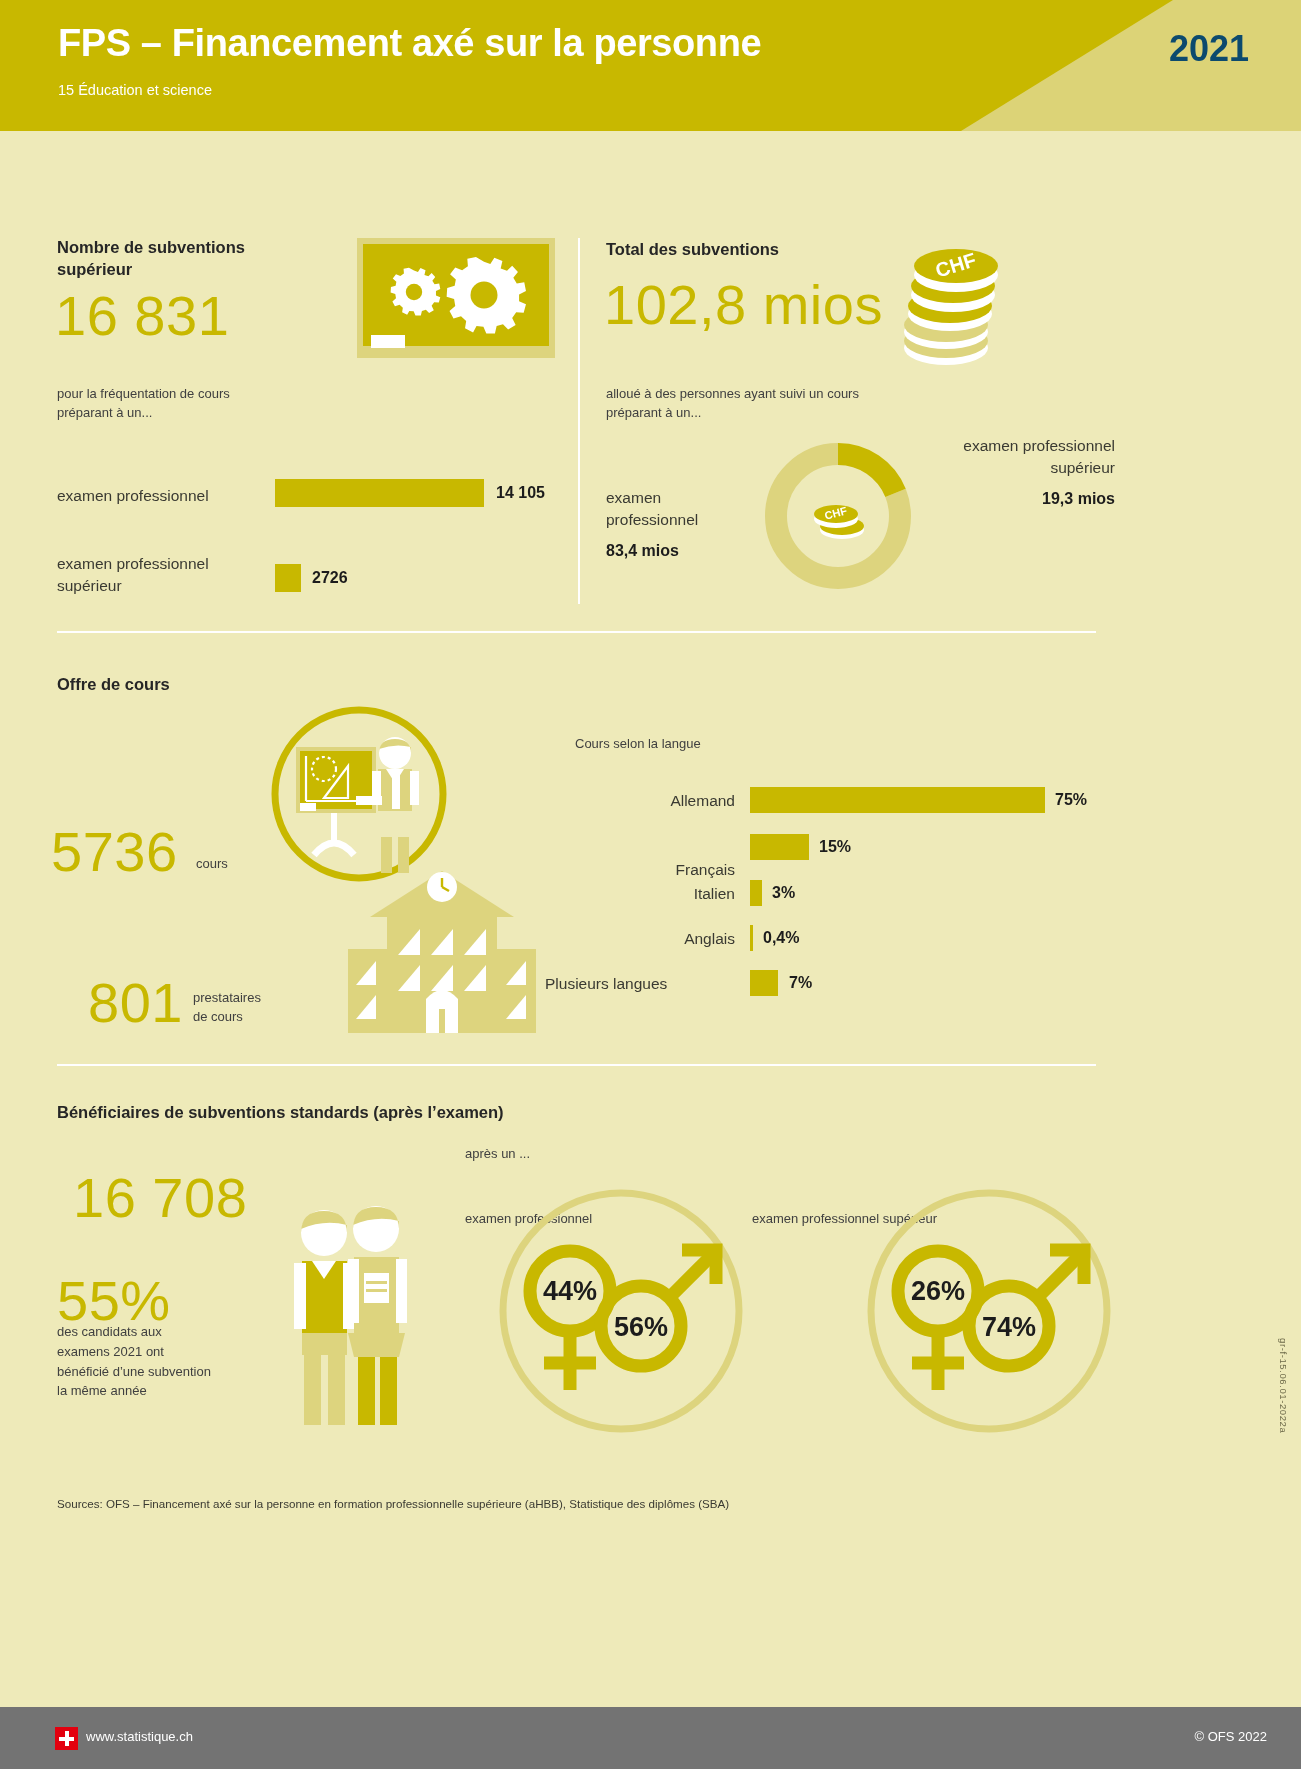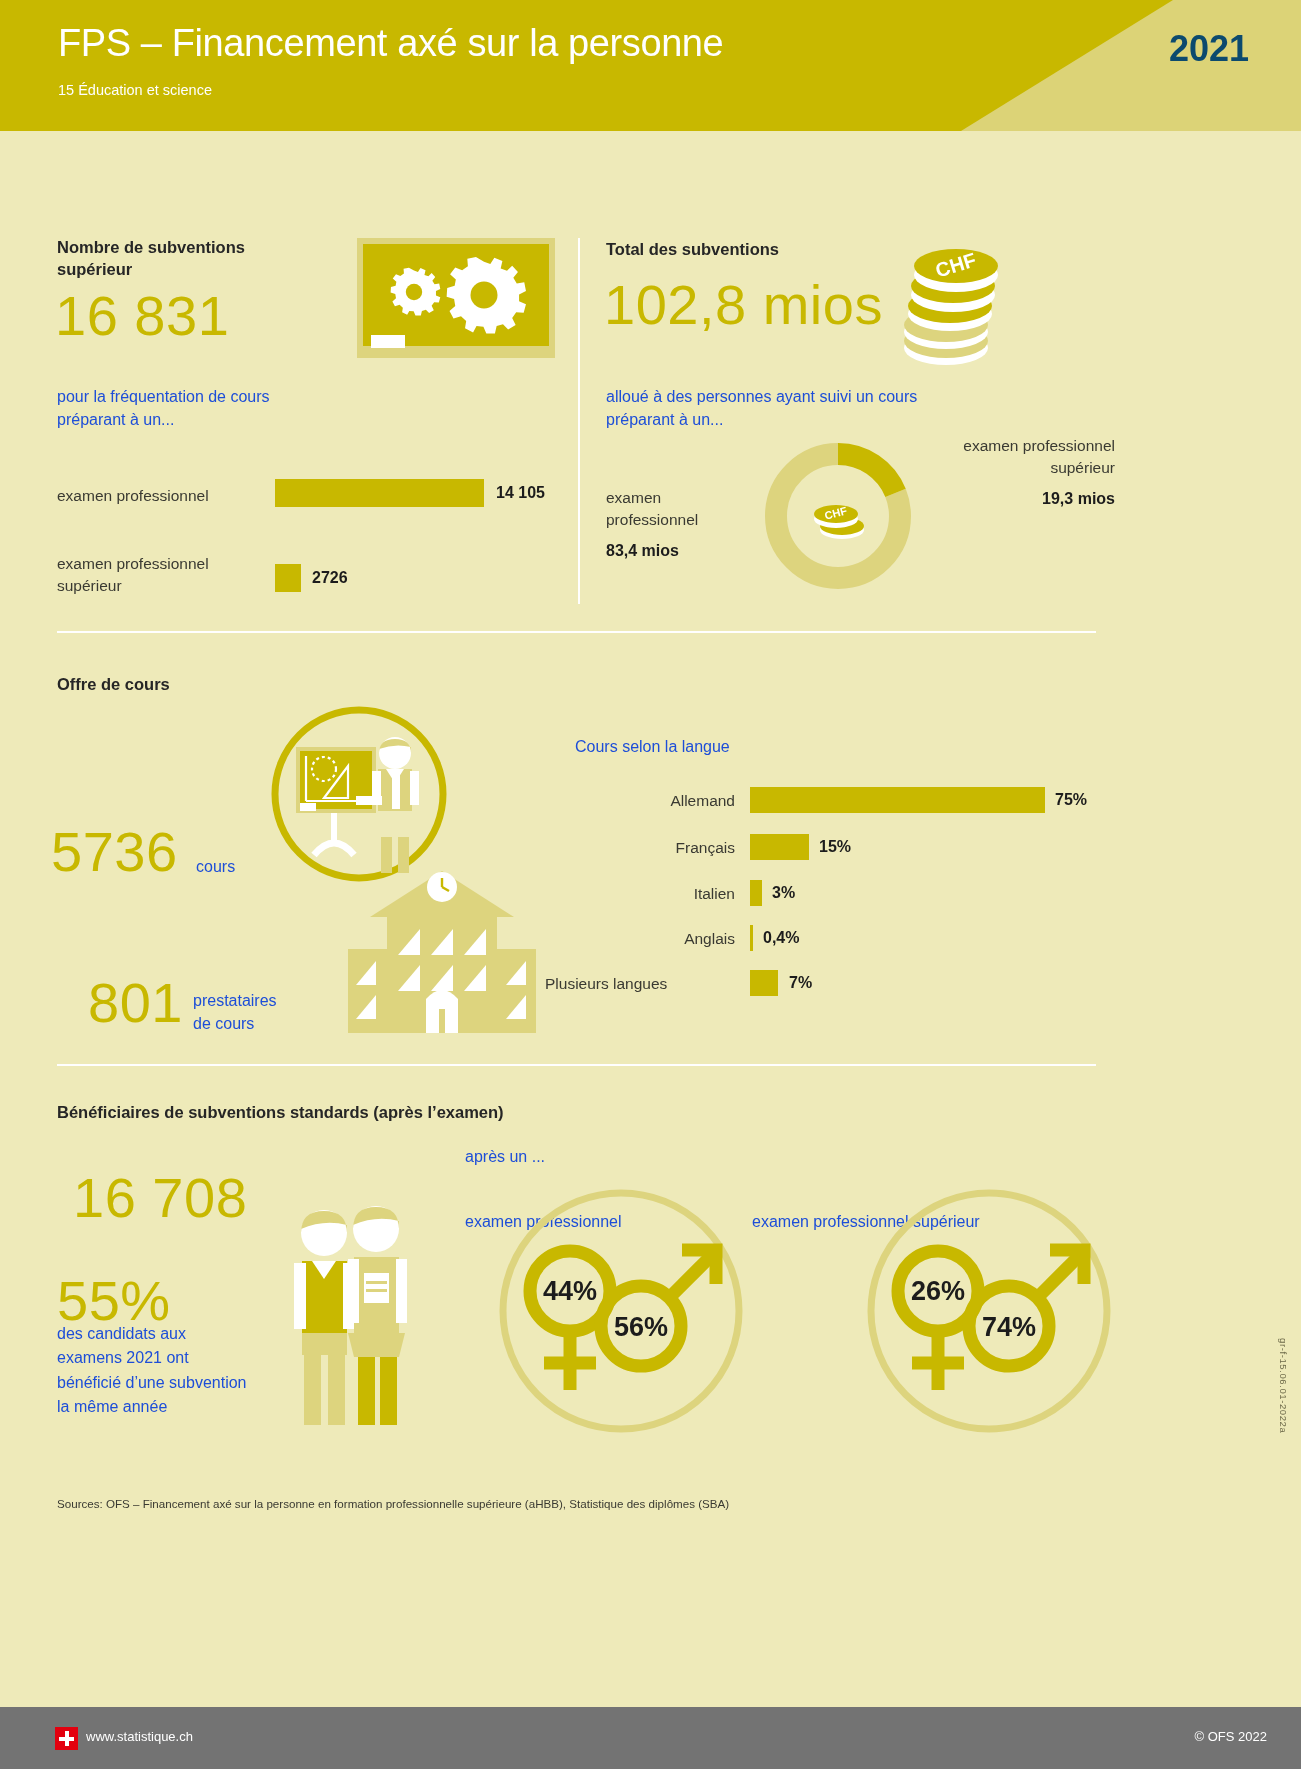--- a/index.html
+++ b/index.html
@@ -24,36 +24,36 @@
     overflow: hidden;
   }
   .header-wedge {
     position: absolute; right: 0; top: 0;
     width: 340px; height: 131px;
     background: #dcd377;
     clip-path: polygon(100% 0, 100% 100%, 0 100%, 212px 0);
   }
   .header-title {
     position: absolute; left: 58px; top: 22px;
-    font-size: 38px; font-weight: normal; color: #ffffff;
+    font-size: 38px; font-weight: bold; color: #ffffff;
     letter-spacing: -0.4px; white-space: nowrap;
   }
   .header-sub {
     position: absolute; left: 58px; top: 82px;
     font-size: 14.5px; color: #ffffff; font-weight: normal;
   }
   .header-year {
     position: absolute; right: 52px; top: 28px;
     font-size: 36px; font-weight: bold; color: #0c4a6e;
   }
 
   
   .h-block { font-size: 16.5px; font-weight: bold; color: #262626; line-height: 1.35; }
   .bignum  { font-size: 56px; color: #c8b800; font-weight: normal; letter-spacing: 0.5px; line-height: 1; }
-  .body-txt{ font-size: 16px; color: #1d4ed8; line-height: 1.45; font-weight: normal; }
+  .body-txt{ font-size: 13px; color: #404040; line-height: 1.45; font-weight: normal; }
   .small-lbl { font-size: 15.5px; color: #3a3a32; }
   .val-bold { font-size: 16px; font-weight: bold; color: #1c1c1c; }
 
   .vrule {
     position: absolute; background: #ffffff;
   }
   .hrule {
     position: absolute; background: #ffffff; height: 2px;
   }
 
@@ -309,21 +309,21 @@
     </div>
 
     <div class="body-txt" style="position:absolute;left:575px;top:735px;">Cours selon la langue</div>
 
     <div>
 
       <div class="small-lbl" style="position:absolute;left:545px;top:792px;width:190px;text-align:right;">Allemand</div>
       <div class="bar-lang" style="left:750px;top:787px;width:295px;"></div>
       <div class="val-bold" style="position:absolute;left:1055px;top:791px;">75%</div>
 
-      <div class="small-lbl" style="position:absolute;left:545px;top:839px;width:190px;text-align:right;">Français</div>
+      <div class="small-lbl" style="position:absolute;left:545px;top:861px;width:190px;text-align:right;">Français</div>
       <div class="bar-lang" style="left:750px;top:834px;width:59px;"></div>
       <div class="val-bold" style="position:absolute;left:819px;top:838px;">15%</div>
 
       <div class="small-lbl" style="position:absolute;left:545px;top:885px;width:190px;text-align:right;">Italien</div>
       <div class="bar-lang" style="left:750px;top:880px;width:12px;"></div>
       <div class="val-bold" style="position:absolute;left:772px;top:884px;">3%</div>
 
       <div class="small-lbl" style="position:absolute;left:545px;top:930px;width:190px;text-align:right;">Anglais</div>
       <div class="bar-lang" style="left:750px;top:925px;width:3px;"></div>
       <div class="val-bold" style="position:absolute;left:763px;top:929px;">0,4%</div>

